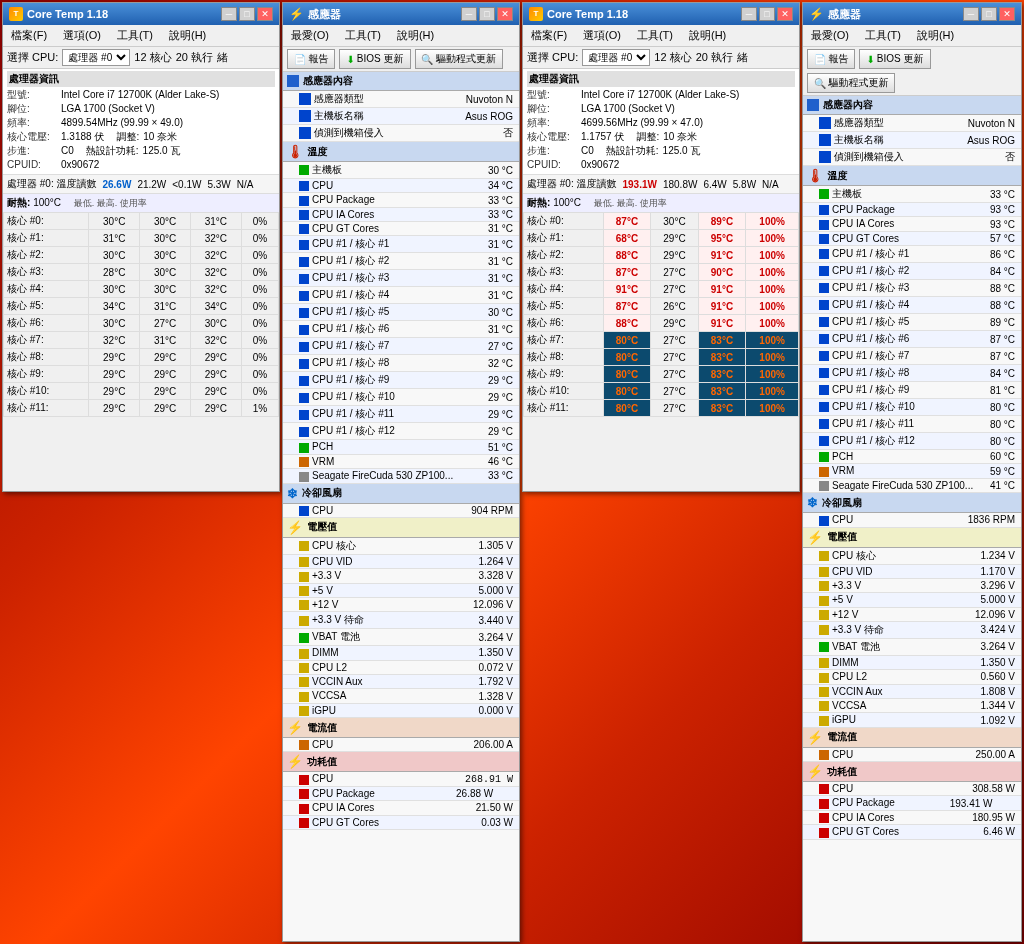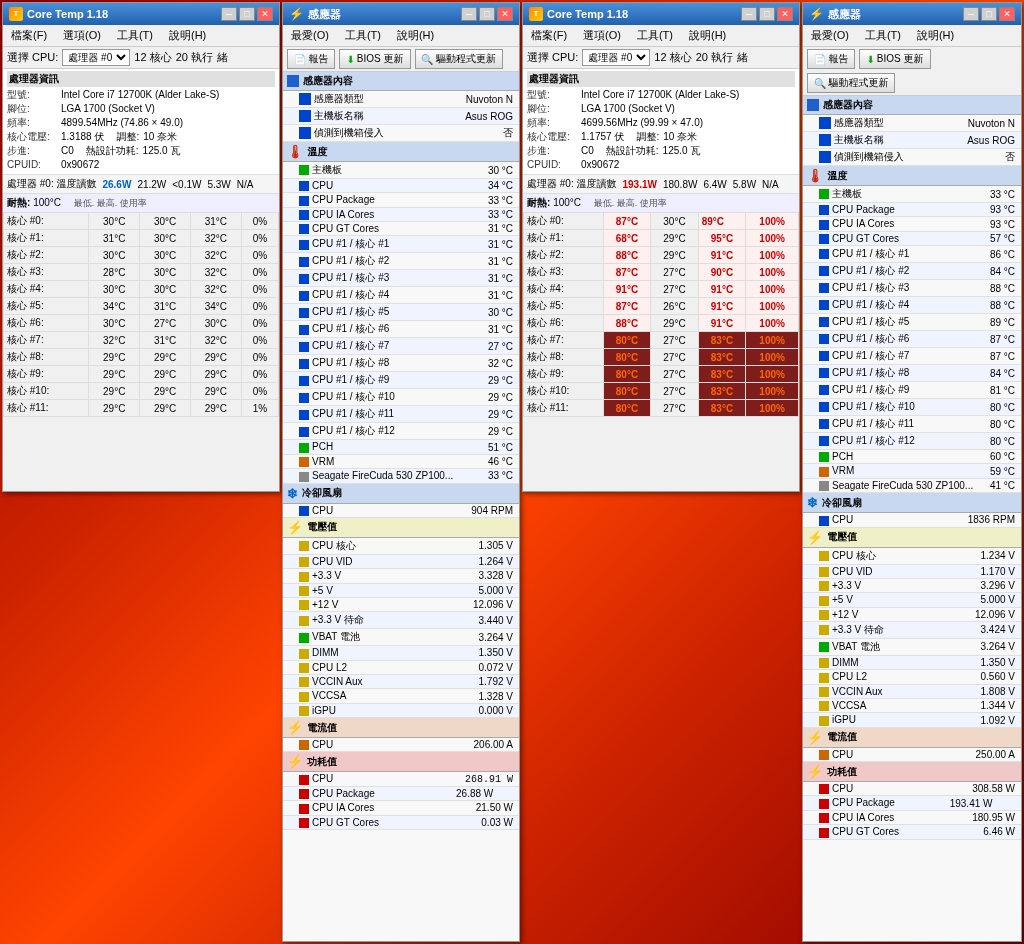--- a/index.html
+++ b/index.html
@@ -164,21 +164,21 @@
       font-size: 10px;
     }
 
     .temp-table td {
       border: 1px solid #ddd;
       padding: 1px 3px;
       font-size: 10px;
     }
 
     .temp-hot { color: #cc0000; font-weight: bold; background: #fff0f0; }
-    .temp-warn { color: #ff6600; font-weight: bold; background: #7f1d1d; }
+    .temp-warn { color: #ff6600; font-weight: bold; background: #0c4a6e; }
 
     
     .hwinfo-win {
       background: #f8f8f8;
     }
 
     .hwinfo-content {
       overflow: hidden;
       display: flex;
       flex-direction: column;
@@ -287,21 +287,21 @@
       <div class="info-row">
         <span class="info-label">型號:</span>
         <span class="info-value">Intel Core i7 12700K (Alder Lake-S)</span>
       </div>
       <div class="info-row">
         <span class="info-label">腳位:</span>
         <span class="info-value">LGA 1700 (Socket V)</span>
       </div>
       <div class="info-row">
         <span class="info-label">頻率:</span>
-        <span class="info-value">4899.54MHz (74.86 × 49.0)</span>
+        <span class="info-value">4899.54MHz (99.99 × 49.0)</span>
       </div>
       <div class="info-row">
         <span class="info-label">核心電壓:</span>
         <span class="info-value">1.3188 伏</span>
         <span style="margin-left:8px;">調整:</span>
         <span>10 奈米</span>
       </div>
       <div class="info-row">
         <span class="info-label">步進:</span>
         <span class="info-value">C0</span>
@@ -830,21 +830,21 @@
       <span>100°C</span>
       <span style="margin-left:10px; font-size:9px; color:#555;">最低.    最高.    使用率</span>
     </div>
     <div class="scroll-area">
       <table class="temp-table">
         <tbody id="right-temp-tbody">
             <tr>
     <td style="color:#000;">核心 #0:</td>
     <td class="temp-hot" style="text-align:center;">87°C</td>
     <td style="text-align:center;">30°C</td>
-    <td class="temp-hot" style="">89°C</td>
+    <td class="temp-hot" style="text-align:center;">89°C</td>
     <td class="temp-hot" style="text-align:center;">100%</td>
   </tr>
             <tr>
     <td style="color:#000;">核心 #1:</td>
     <td class="temp-hot" style="text-align:center;">68°C</td>
     <td style="text-align:center;">29°C</td>
     <td class="temp-hot" style="text-align:center;">95°C</td>
     <td class="temp-hot" style="text-align:center;">100%</td>
   </tr>
             <tr>

